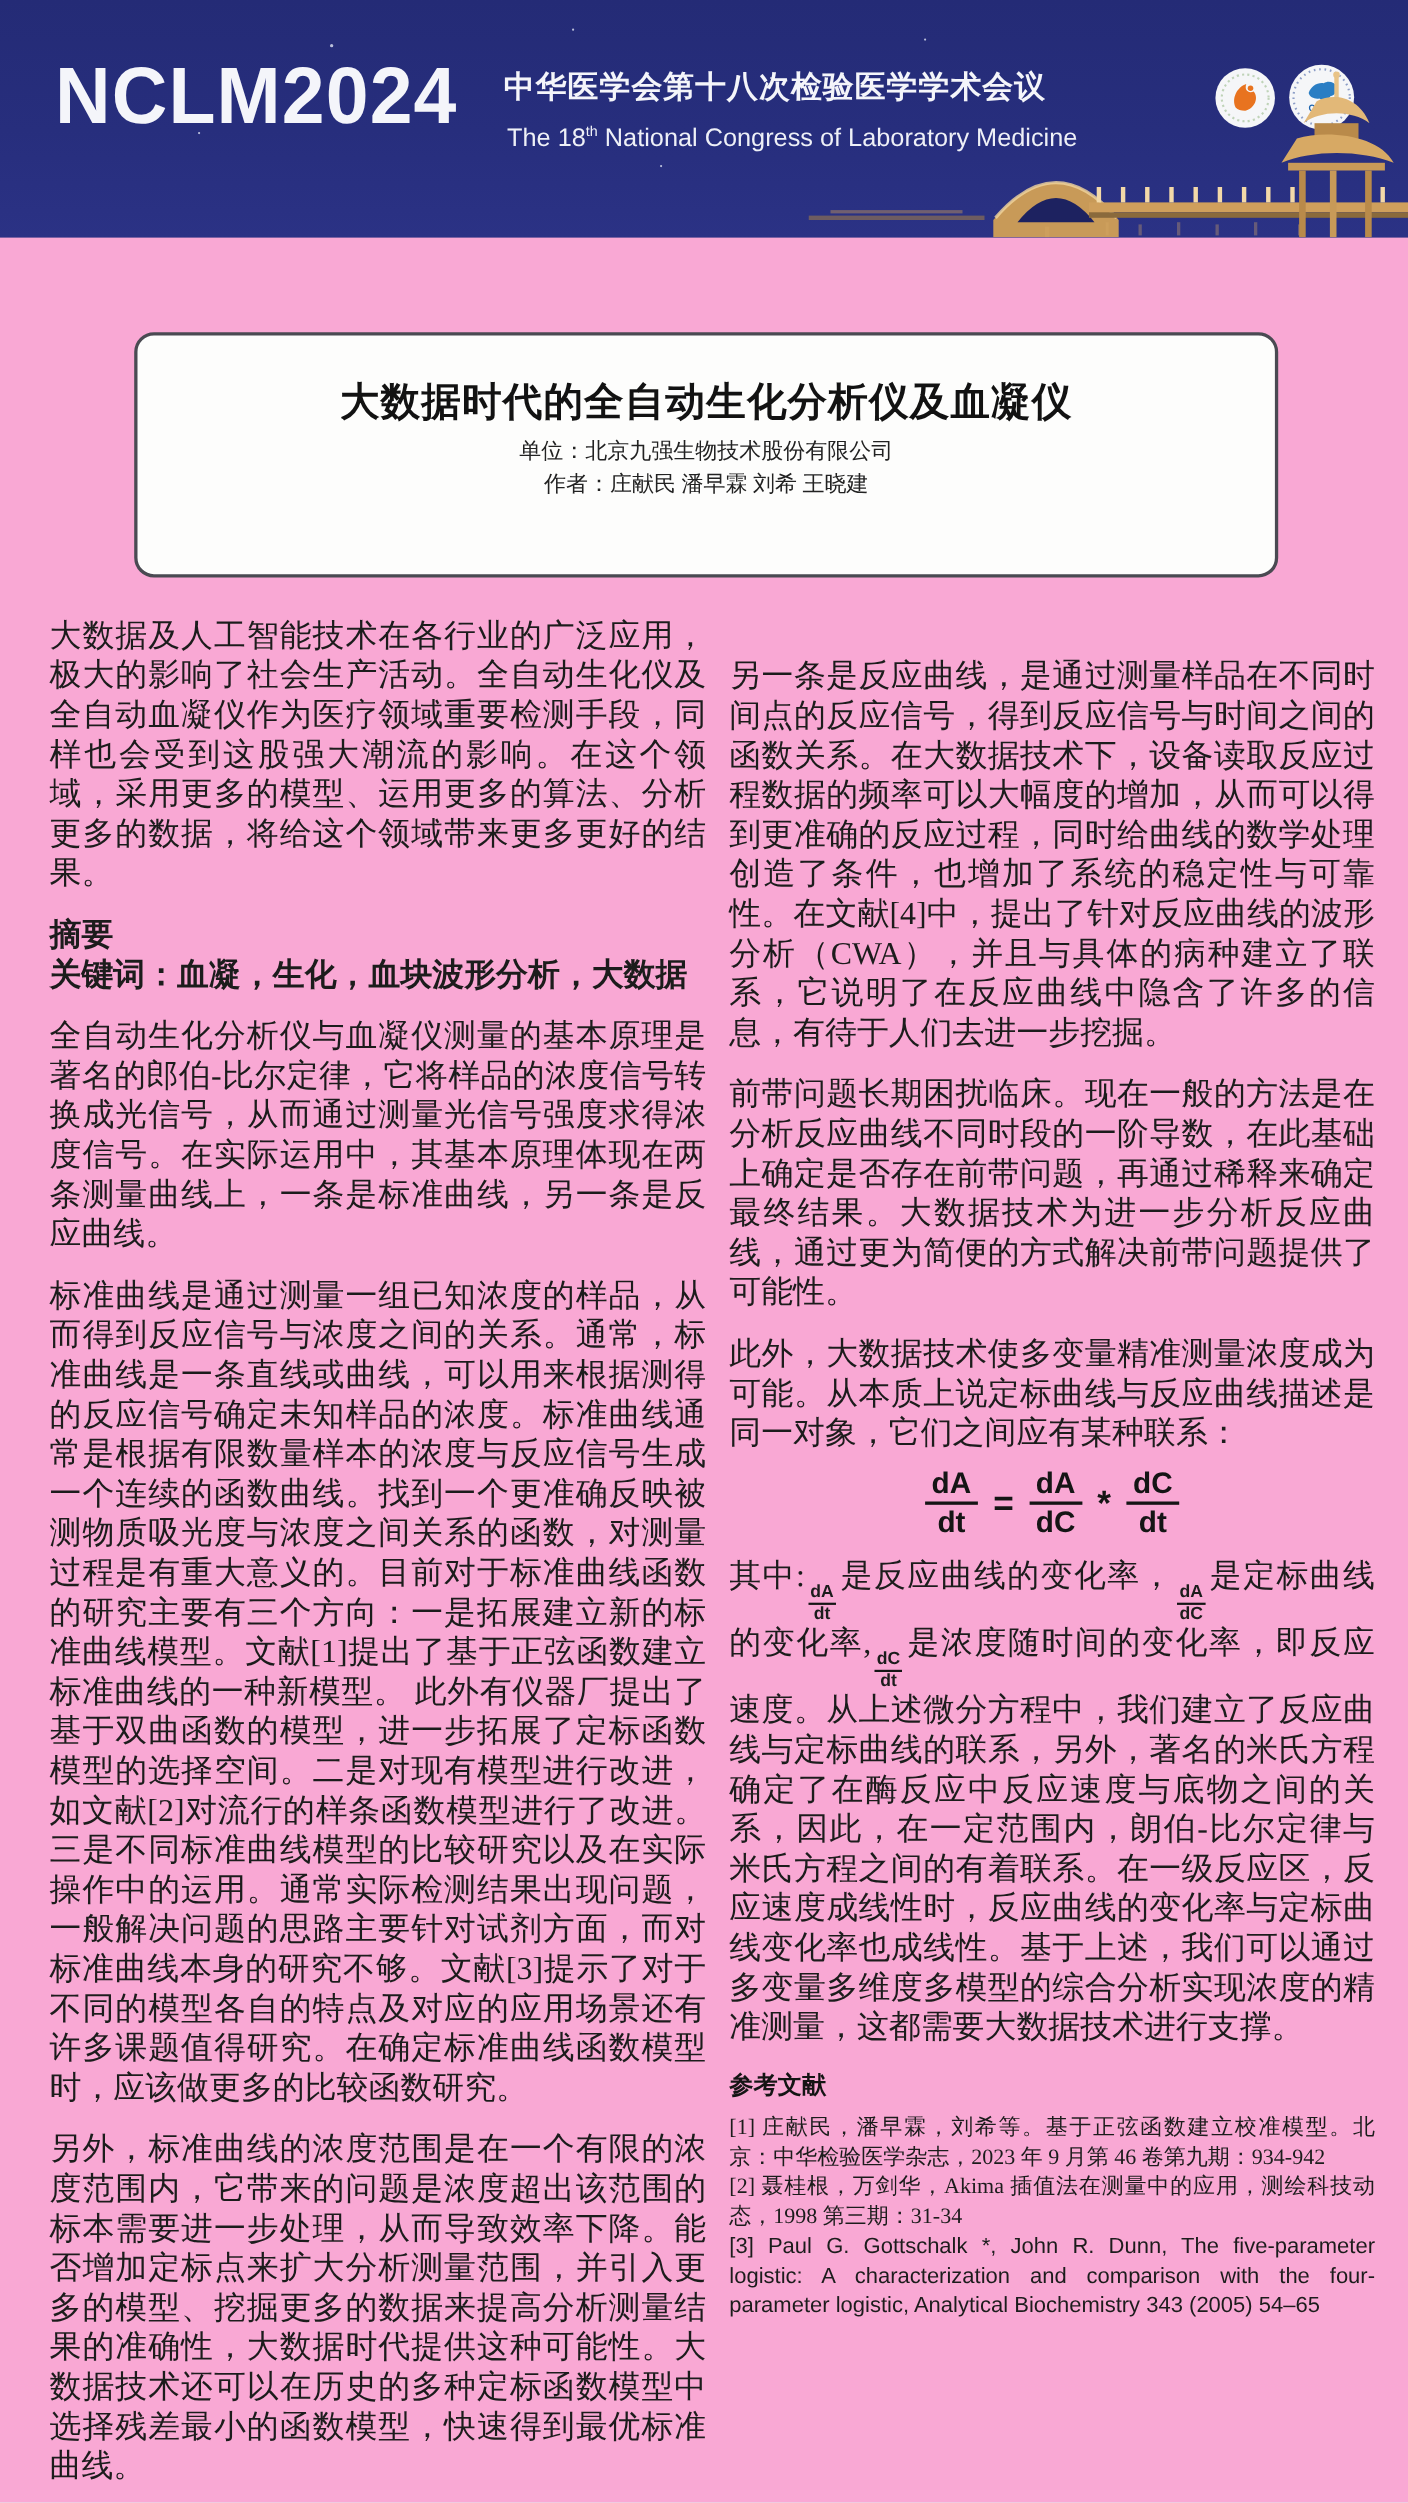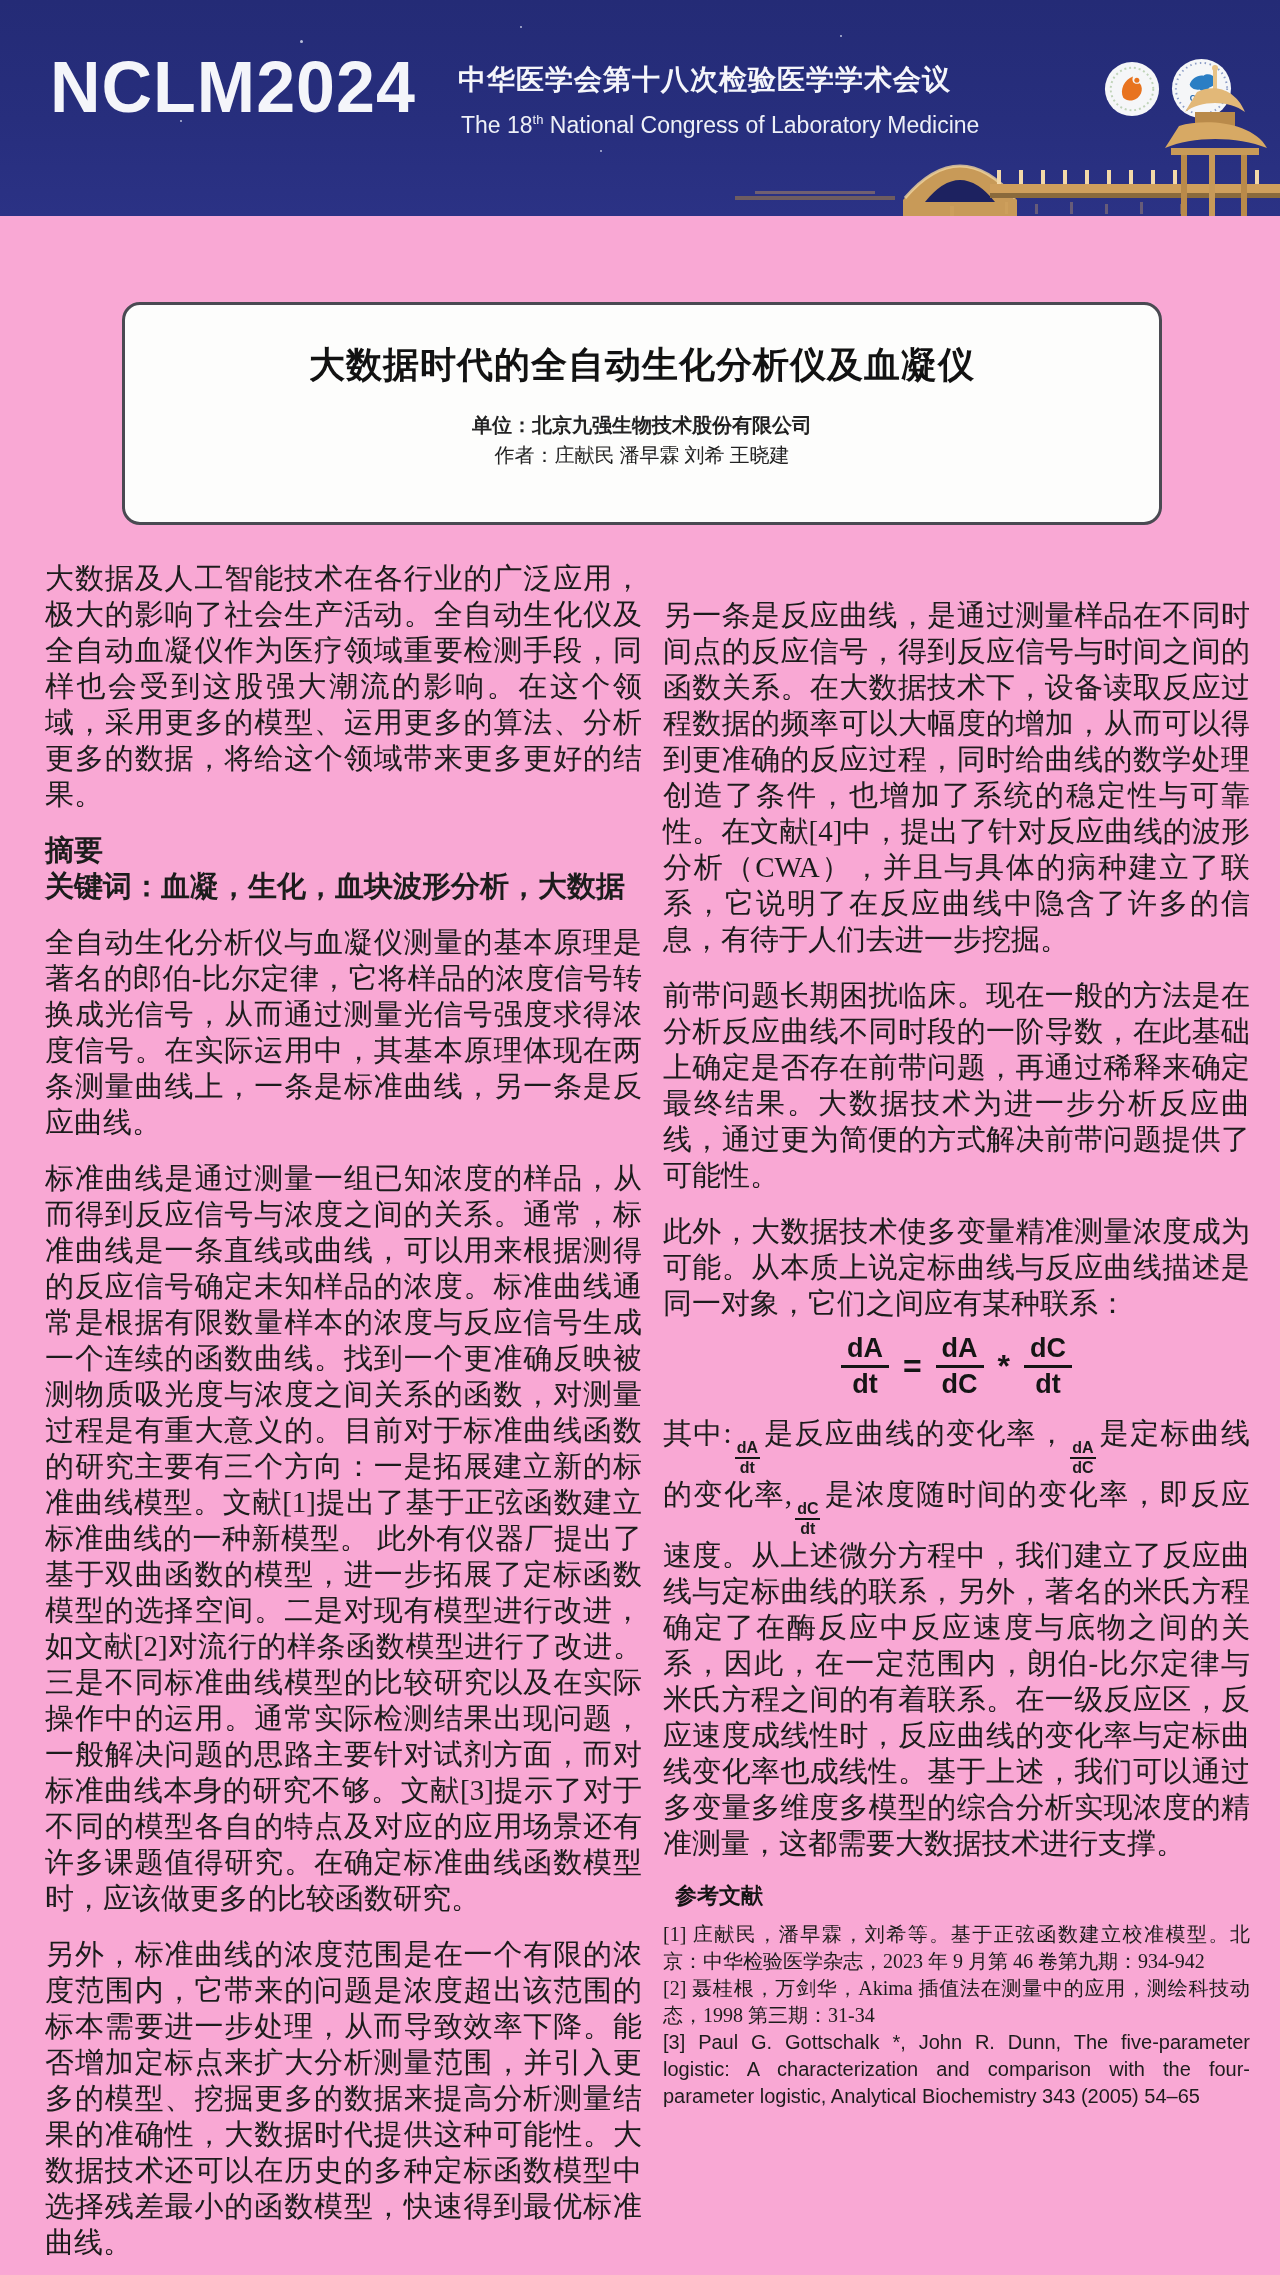--- a/index.html
+++ b/index.html
@@ -45,21 +45,21 @@
     position:absolute; left:122px; top:302px; width:1040px; height:223px;
     background:#fdfdfc; border:3px solid #4a4a52; border-radius:18px;
     text-align:center;
   }
   .main-title {
     margin-top:38px;
     font-family:"Liberation Sans","DejaVu Sans",sans-serif;
     font-weight:bold; font-size:36px; line-height:44px; color:#121212;
     letter-spacing:1px;
   }
-  .affil-line { margin-top:24px; font-size:20px; line-height:28px; color:#222;font-weight:bold; }
+  .affil-line { margin-top:9px; font-size:20px; line-height:28px; color:#222; }
   .authors-line { margin-top:2px; font-size:20px; line-height:28px; color:#222; }
 
   
   .col { position:absolute; top:560px; }
   .col-left  { left:45px;  width:597px; }
   .col-right { left:663px; width:587px; }
   .para {
     font-size:29px; line-height:36px; text-align:justify;
     margin:0 0 20px 0; color:#1c1c1c;
   }
@@ -83,21 +83,21 @@
     display:inline-flex; flex-direction:column; align-items:center;
     vertical-align:-10px; line-height:1; margin:0 3px;
     font-family:"Liberation Sans","DejaVu Sans",sans-serif; font-weight:bold; font-size:16px;
   }
   .ifrac .num { border-bottom:2px solid #151515; padding:0 2px 1px 2px; }
   .ifrac .den { padding-top:1px; }
 
   
   .refs-heading {
     font-family:"Liberation Sans","DejaVu Sans",sans-serif;
-    font-weight:bold; font-size:22px; line-height:30px; margin:6px 0 10px 12px; color:#141414;
+    font-weight:bold; font-size:22px; line-height:30px; margin:6px 0 10px 0; color:#141414;
   }
   .ref { font-size:20px; line-height:27px; text-align:justify; margin:0; color:#1c1c1c; }
   .ref-en { font-family:"Liberation Sans","DejaVu Sans",sans-serif; }
 </style>
 </head>
 <body>
 
 <div class="page">
 
   <div class="banner">

